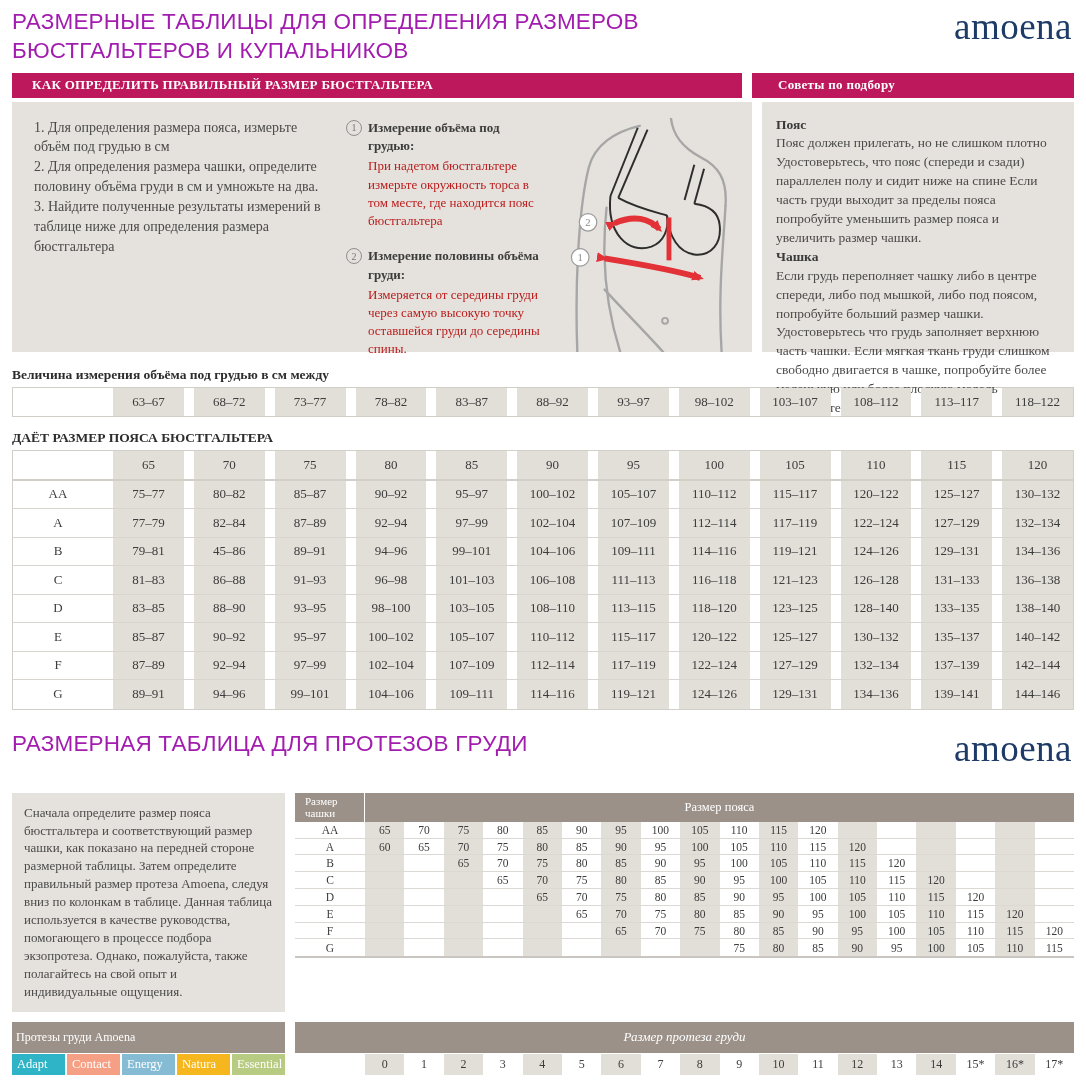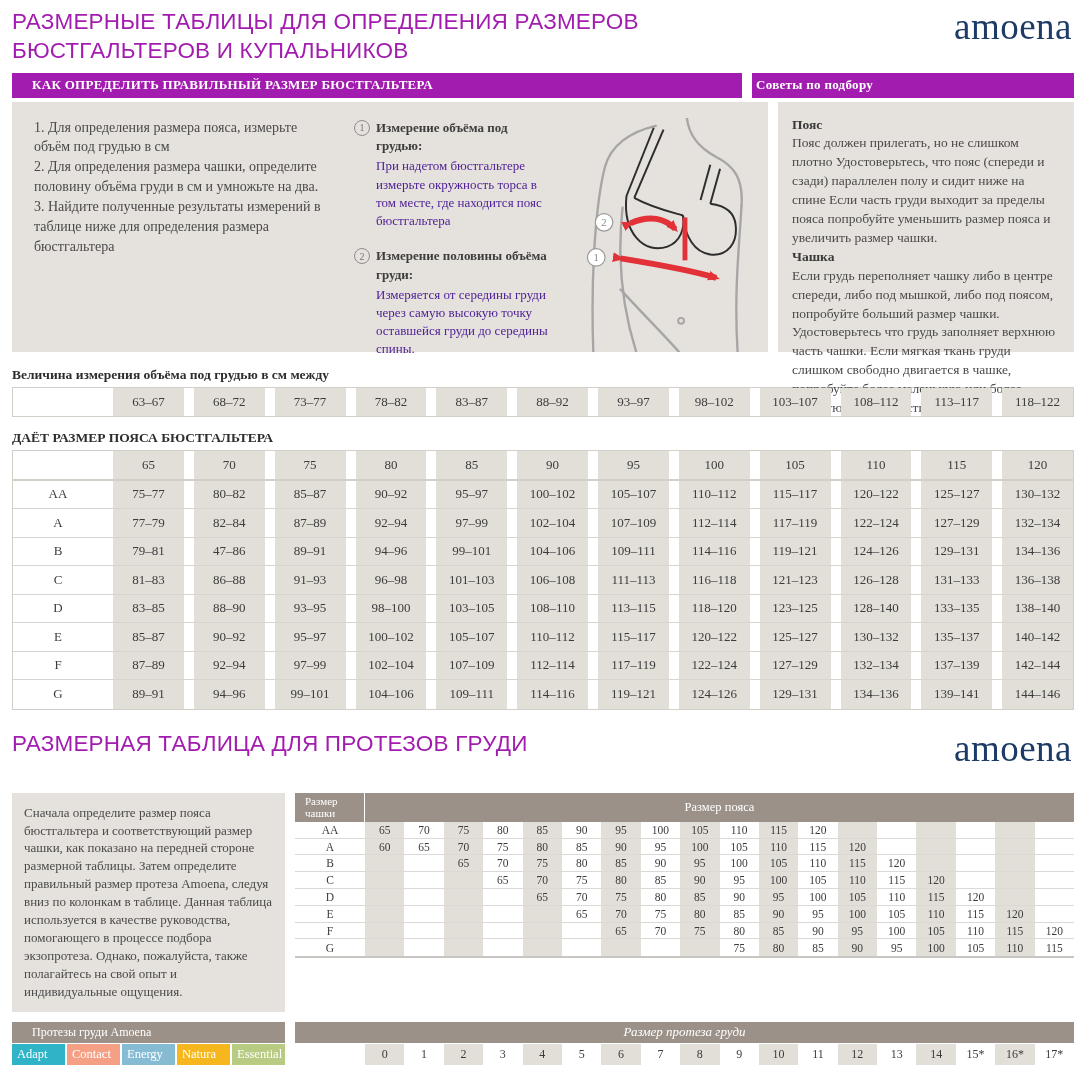--- a/index.html
+++ b/index.html
@@ -6,39 +6,39 @@
   body { width: 1086px; background: #fff; font-family: "Liberation Serif", serif; }
   .page { width: 1086px; height: 1080px; overflow: hidden; position: relative; }
 
   
   .hdr { display: flex; justify-content: space-between; align-items: flex-start; padding: 8px 14px 0 12px; }
   .big-title { font-family: "Liberation Sans", sans-serif; font-size: 22.5px; line-height: 1.28;
                color: #a21caf; letter-spacing: 0.2px; font-weight: 400; }
   .brand { font-family: "Liberation Serif", serif; font-size: 37px; color: #1d3b66; line-height: 1; letter-spacing: 0.5px; }
 
   .row { display: flex; gap: 10px; margin: 0 12px; }
-  .bar { background: #a21caf; color: #fff; font-weight: bold; font-size: 13px; letter-spacing: .3px;
-         height: 25px; display: flex; align-items: center; padding: 0 4px; }
+  .bar { background: #be185d; color: #fff; font-weight: bold; font-size: 13px; letter-spacing: .3px;
+         height: 25px; display: flex; align-items: center; padding: 0 26px; }
   .bar-left { flex: 0 0 730px; padding-left: 20px; }
   .bar-right { flex: 1; }
 
   
   .panels { margin-top: 4px; }
   .panel { background: #e5e1dc; height: 250px; }
-  .panel-left { flex: 0 0 730px; display: flex; padding: 16px 4px 0 22px; gap: 8px; }
+  .panel-left { flex: 0 0 730px; display: flex; padding: 16px 4px 0 22px; }
   .panel-right { flex: 1; padding: 14px 16px 8px 14px; }
   .steps { width: 302px; font-size: 14px; color: #4a4a4a; line-height: 1.42; }
   .steps div { margin: 0; }
   .note { margin-top: 0; }
   .measures { width: 212px; padding-left: 10px; }
   .measure { display: flex; margin-bottom: 16px; }
   .mnum { flex: 0 0 16px; height: 16px; border: 1px solid #8f8f8f; border-radius: 50%; color: #777;
           font-size: 10px; display: flex; align-items: center; justify-content: center; margin: 2px 6px 0 0; background: #fff0; }
   .mtitle { font-weight: bold; font-size: 13px; color: #3d3d3d; line-height: 1.3; }
-  .mtext { font-size: 13px; color: #4c1d95; line-height: 1.4; margin-top: 2px; }
+  .mtext { font-size: 13px; color: #b91c1c; line-height: 1.4; margin-top: 2px; }
   .figure { flex: 1; display: flex; justify-content: center; }
   .tip-title { font-weight: bold; font-size: 13.5px; color: #3a3a3a; line-height: 1.4; }
   .tip-text { font-size: 13.5px; color: #4a4a4a; line-height: 1.4; }
 
   
   .tbl-label { margin: 13px 12px 4px 12px; font-weight: bold; font-size: 13.5px; color: #2d2d2d; }
   .strip { margin: 0 12px; display: grid; grid-template-columns: 90px repeat(12, 1fr); column-gap: 10px;
            border: 1px solid #d2cec8; height: 30px; background: #fff; }
   .strip-cell { background: #e2ded8; display: flex; align-items: center; justify-content: center;
                 font-size: 13px; color: #3c3c3c; }
@@ -63,21 +63,21 @@
   .pb-h-cup { font-size: 11px; line-height: 1.15; padding: 2px 0 2px 10px; border-right: 1px solid #fff; }
   .pb-h-band { font-size: 12.5px; display: flex; align-items: center; justify-content: center; }
   .pb-body { border-bottom: 2px solid #c9c5c0; }
   .pb-row { display: grid; grid-template-columns: 70px repeat(18, 1fr); height: 16.8px; border-bottom: 1px solid #dcd8d3; }
   .pb-row:last-child { border-bottom: none; }
   .pb-label, .pb-cell { display: flex; align-items: center; justify-content: center; font-size: 11.5px; color: #3c3c3c; }
   .shade { background: #e2ded8; }
 
   .chips-row { display: flex; gap: 10px; margin: 10px 12px 0 12px; }
   .chips-left { flex: 0 0 273px; }
-  .minibar { background: #9b9189; color: #fff; font-size: 12px; height: 21px; display: flex; align-items: center; padding: 0 20px; }
+  .minibar { background: #9b9189; color: #fff; font-size: 12px; height: 31px; display: flex; align-items: center; padding: 0 4px; }
   .minibar.center { justify-content: center; font-size: 13px; font-style: italic; }
   .chips { display: flex; gap: 2px; margin-top: 1px; height: 21px; }
   .chip { flex: 1; color: #fff; font-size: 12.5px; display: flex; align-items: center; padding-left: 5px; }
   .sizes-right { flex: 1; }
   .sz-row { display: grid; grid-template-columns: 70px repeat(18, 1fr); height: 21px; margin-top: 1px; }
   .sz-cell { display: flex; align-items: center; justify-content: center; font-size: 12px; color: #3c3c3c; }
 </style>
 </head>
 <body>
 
@@ -226,21 +226,21 @@
         <div class="cup-cell">107–109</div>
         <div class="cup-cell">112–114</div>
         <div class="cup-cell">117–119</div>
         <div class="cup-cell">122–124</div>
         <div class="cup-cell">127–129</div>
         <div class="cup-cell">132–134</div>
       </div>
       <div class="cup-row">
         <div class="cup-label">B</div>
         <div class="cup-cell">79–81</div>
-        <div class="cup-cell">47–86</div>
+        <div class="cup-cell">45–86</div>
         <div class="cup-cell">89–91</div>
         <div class="cup-cell">94–96</div>
         <div class="cup-cell">99–101</div>
         <div class="cup-cell">104–106</div>
         <div class="cup-cell">109–111</div>
         <div class="cup-cell">114–116</div>
         <div class="cup-cell">119–121</div>
         <div class="cup-cell">124–126</div>
         <div class="cup-cell">129–131</div>
         <div class="cup-cell">134–136</div>

